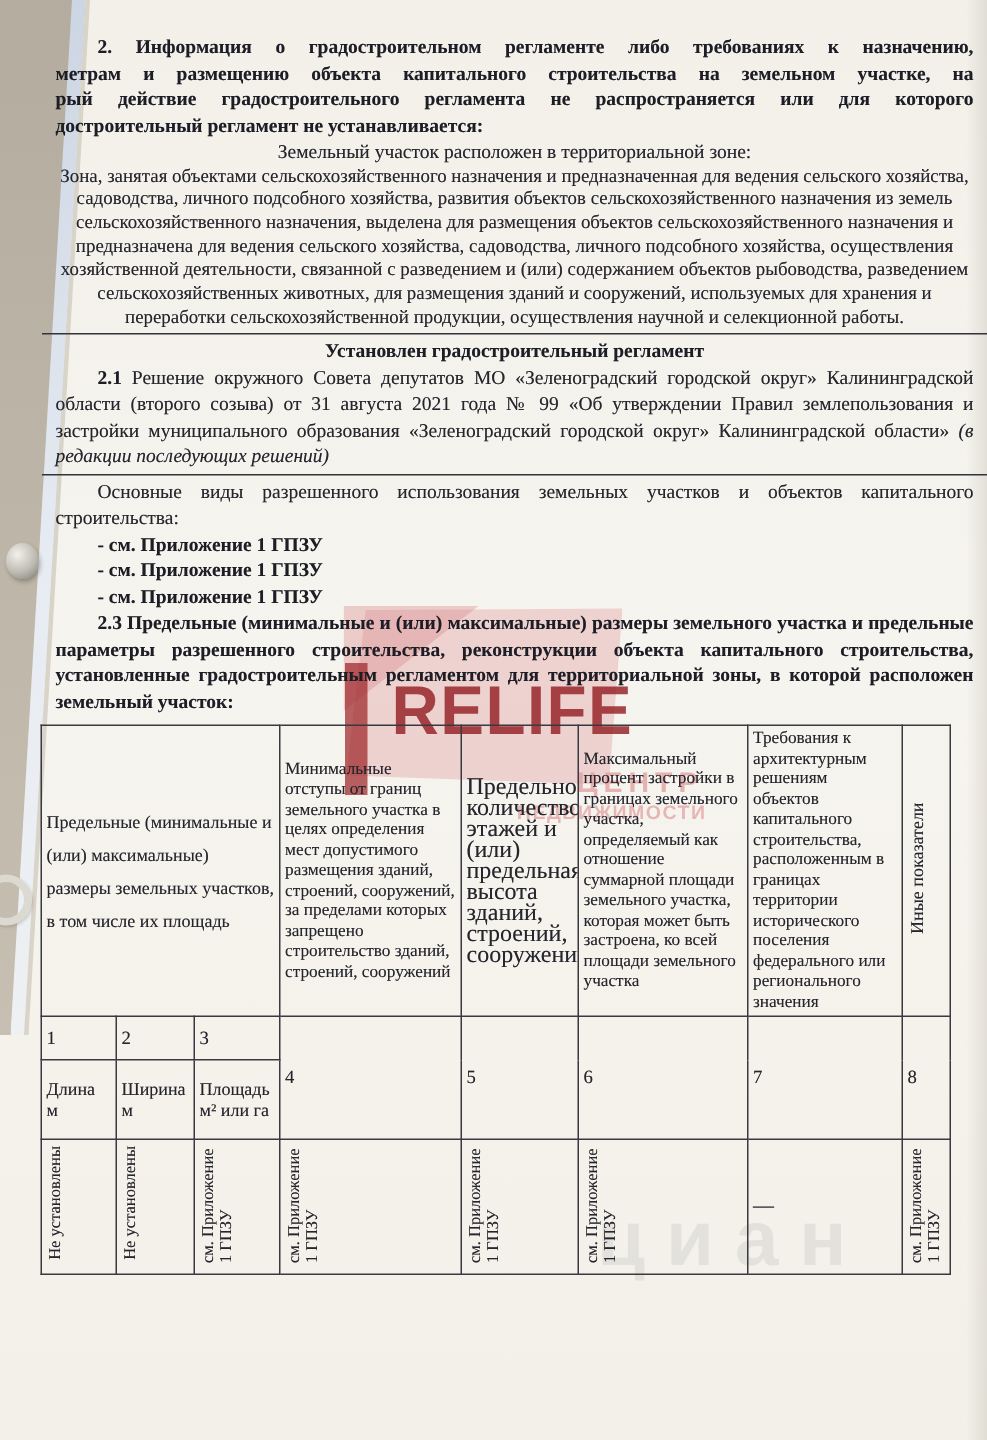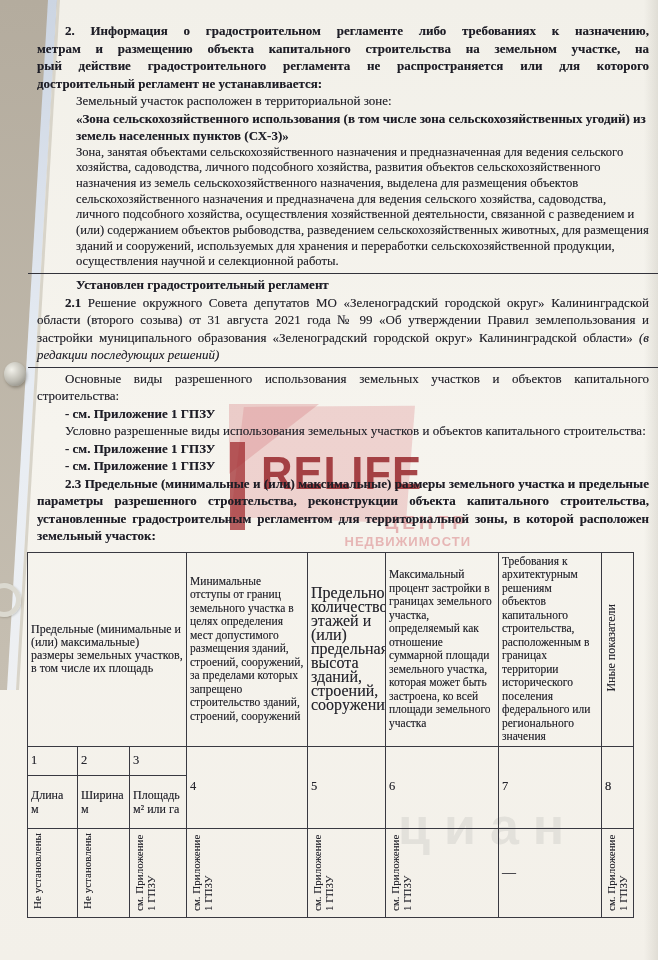--- a/index.html
+++ b/index.html
@@ -85,38 +85,38 @@
 
   
   .content{
     position:absolute;left:37px;top:22px;width:612px;z-index:2;
     font-size:13px;line-height:17.5px;color:#25252d;
     text-shadow:0 0 .4px rgba(20,20,30,.4);
   }
   .b{font-weight:bold;color:#1d1d26;}
   .jline{text-align:justify;text-align-last:justify;}
   .ind{text-indent:28px;font-family:Liberation Serif, serif;}
-  .center{text-align:left;margin-left:39px;}
+  .center{text-align:center;}
   .just{text-align:justify;}
   p{margin:0;}
   .rule{border:none;border-top:1.6px solid #33333b;margin:3px -10px 2px -9px;}
   .it{font-style:italic;}
 
   
   table.ptable{
     border-collapse:collapse;margin-left:-10px;margin-top:7px;
     table-layout:fixed;width:606px;
     font-size:11.5px;line-height:13.5px;color:#25252d;
   }
   table.ptable td{
     border:1.3px solid #393941;text-align:left;vertical-align:middle;
     padding:2px 3px;overflow:hidden;
   }
   td.hdr{height:168px;}
-  td.c1h{font-size:12px;line-height:13px;}
+  td.c1h{font-size:12px;line-height:22px;}
   td.numr{height:24px;font-size:12.5px;padding:1px;}
   td.subh{height:48px;font-size:12px;white-space:pre-line;line-height:14px;}
   td.datar{height:84px;}
   .vert{
     writing-mode:vertical-rl;transform:rotate(180deg);
     display:inline-block;max-height:160px;line-height:13px;
     font-size:12px;white-space:normal;
   }
   .vert-sm{
     writing-mode:vertical-rl;transform:rotate(180deg);
@@ -148,31 +148,29 @@
   <div class="wm-faint">циан</div>
 
   <div class="content">
 
     <p class="b jline ind">2. Информация о градостроительном регламенте либо требованиях к назначению,</p>
     <p class="b jline">метрам и размещению объекта капитального строительства на земельном участке, на</p>
     <p class="b jline">рый действие градостроительного регламента не распространяется или для которого</p>
     <p class="b">достроительный регламент не устанавливается:</p>
 
     <p class="center">Земельный участок расположен в территориальной зоне:</p>
-    <p class="center b">«Зона сельскохозяйственного использования (в том числе зона сельскохозяйственных угодий) из земель населенных пунктов (СХ-3)»</p>
     <p class="center" style="font-size:12.6px;line-height:15.7px;">Зона, занятая объектами сельскохозяйственного назначения и предназначенная для ведения сельского хозяйства, садоводства, личного подсобного хозяйства, развития объектов сельскохозяйственного назначения из земель сельскохозяйственного назначения, выделена для размещения объектов сельскохозяйственного назначения и предназначена для ведения сельского хозяйства, садоводства, личного подсобного хозяйства, осуществления хозяйственной деятельности, связанной с разведением и (или) содержанием объектов рыбоводства, разведением сельскохозяйственных животных, для размещения зданий и сооружений, используемых для хранения и переработки сельскохозяйственной продукции, осуществления научной и селекционной работы.</p>
 
     <hr class="rule">
     <p class="center b">Установлен градостроительный регламент</p>
     <p class="just ind"><span class="b">2.1</span><span> Решение окружного Совета депутатов МО «Зеленоградский городской округ» Калининградской области (второго созыва) от 31 августа 2021 года № 99 «Об утверждении Правил землепользования и застройки муниципального образования «Зеленоградский городской округ» Калининградской области» </span><span class="it">(в редакции последующих решений)</span></p>
 
     <hr class="rule">
     <p class="just ind">Основные виды разрешенного использования земельных участков и объектов капитального строительства:</p>
     <p class="b ind">- см. Приложение 1 ГПЗУ</p>
-    <p class="just ind">Условно разрешенные виды использования земельных участков и объектов капитального строительства:</p>
     <p class="b ind">- см. Приложение 1 ГПЗУ</p>
     <p class="b ind">- см. Приложение 1 ГПЗУ</p>
 
     <p class="b just ind">2.3 Предельные (минимальные и (или) максимальные) размеры земельного участка и предельные параметры разрешенного строительства, реконструкции объекта капитального строительства, установленные градостроительным регламентом для территориальной зоны, в которой расположен земельный участок:</p>
 
     <table class="ptable">
       <colgroup>
         <col style="width:50px">
           <col style="width:52px">
           <col style="width:57px">

